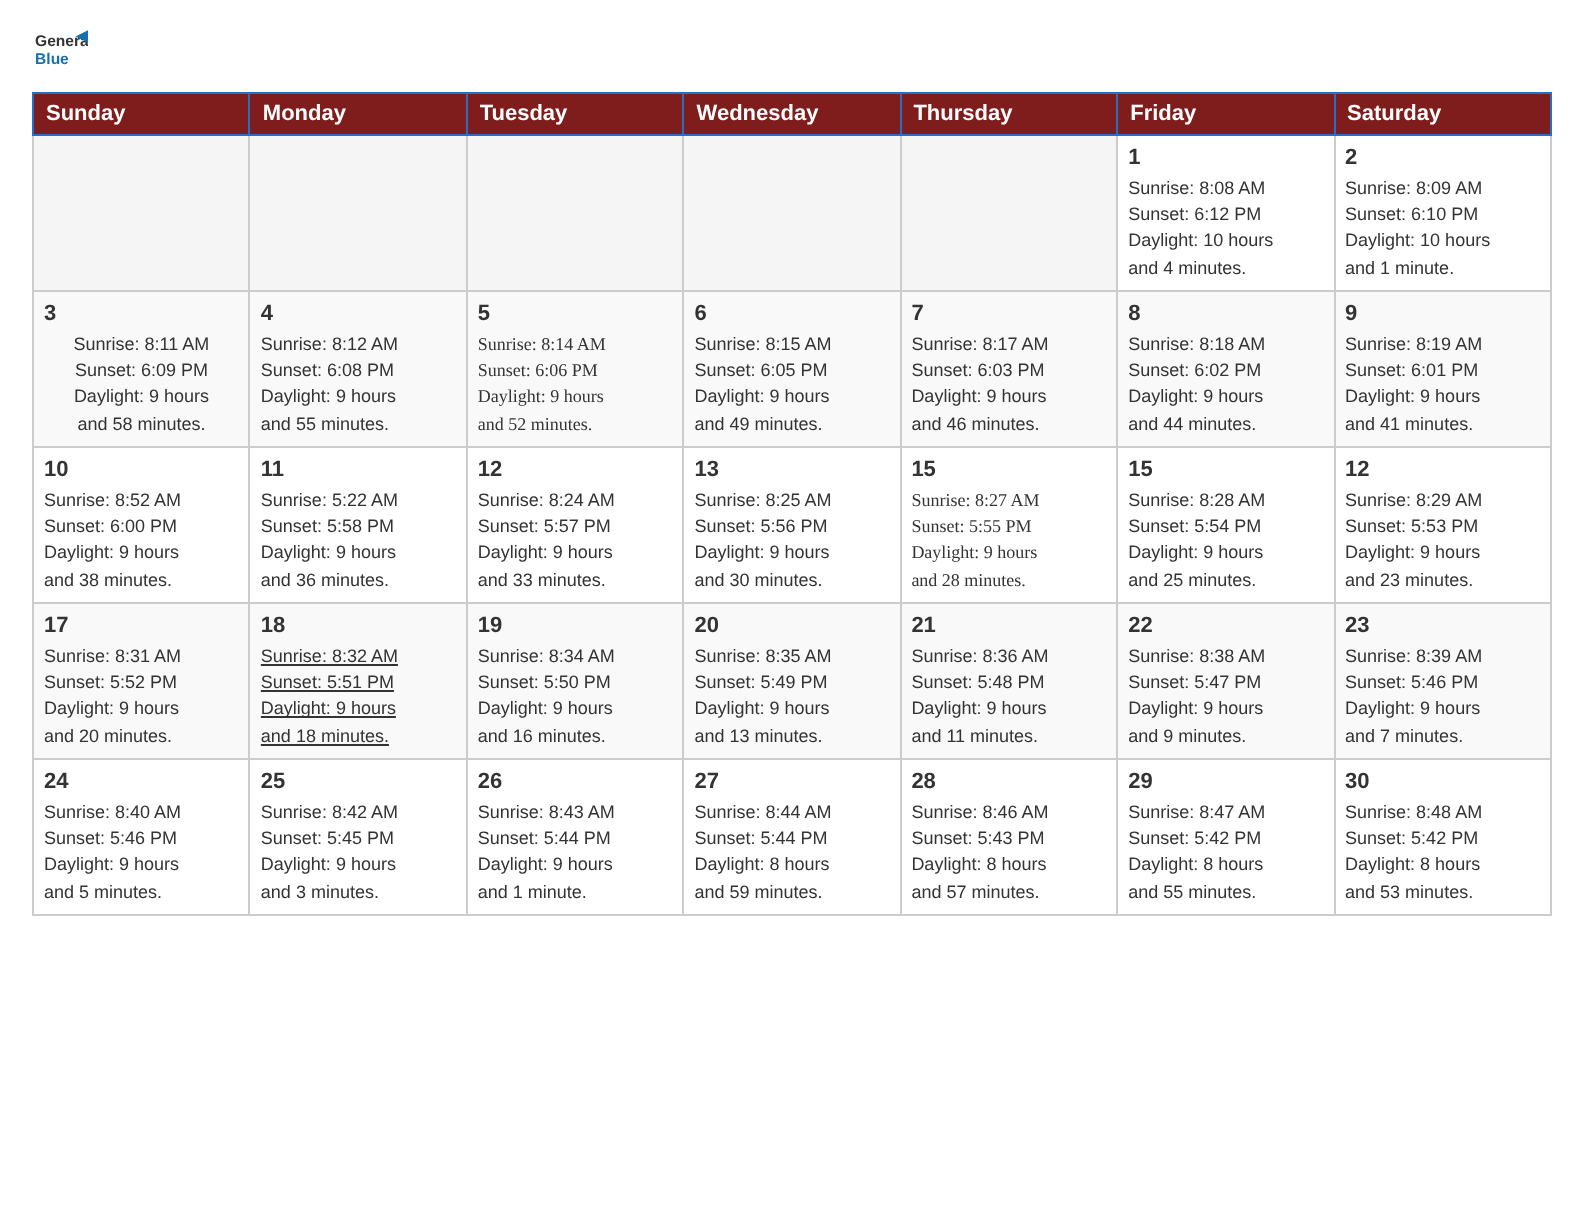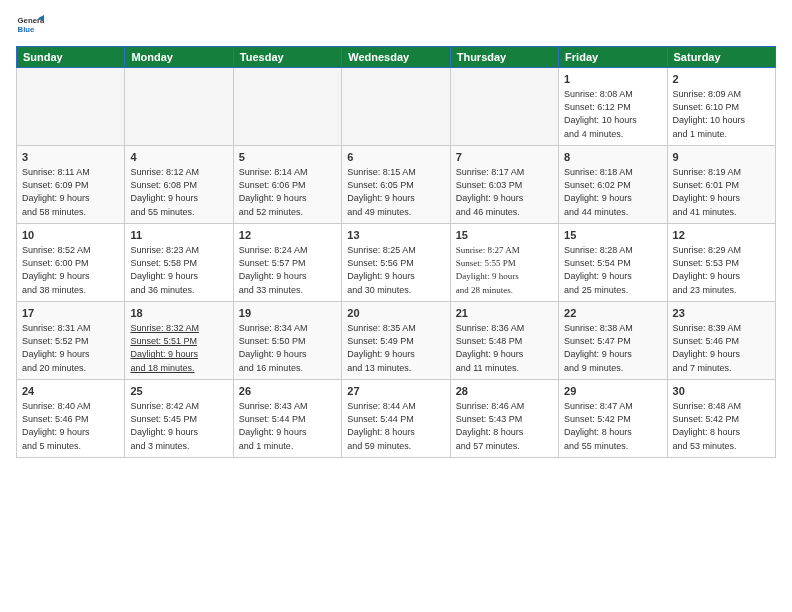--- a/index.html
+++ b/index.html
@@ -48,21 +48,21 @@
       font-size: 16px;
       color: #333;
       font-weight: normal;
     }
     .calendar-table {
       width: 100%;
       border-collapse: collapse;
       font-size: 9.5px;
     }
     .calendar-table th {
-      background-color: #15803d;
+      background-color: #7f1d1d;
       color: #fff;
       padding: 4px 6px;
       text-align: left;
       font-size: 11px;
       font-weight: bold;
       border: 1px solid #2a6dc4;
     }
     .calendar-table td {
       border: 1px solid #ccc;
       vertical-align: top;
@@ -145,35 +145,35 @@
             <span class="day-number">2</span>
             <div class="day-info" style="white-space: pre-line;">Sunrise: 8:09 AM
 Sunset: 6:10 PM
 Daylight: 10 hours
 and 1 minute.</div>
           </td>
         </tr>
         <tr>
           <td>
             <span class="day-number">3</span>
-            <div class="day-info" style="white-space: pre-line;">Sunrise: 8:11 AM
+            <div class="day-info" style="white-space: pre-line; text-align: center;">Sunrise: 8:11 AM
 Sunset: 6:09 PM
 Daylight: 9 hours
 and 58 minutes.</div>
           </td>
           <td>
             <span class="day-number">4</span>
             <div class="day-info" style="white-space: pre-line;">Sunrise: 8:12 AM
 Sunset: 6:08 PM
 Daylight: 9 hours
 and 55 minutes.</div>
           </td>
           <td>
             <span class="day-number">5</span>
-            <div class="day-info" style="white-space: pre-line;">Sunrise: 8:14 AM
+            <div class="day-info" style="white-space: pre-line; font-family: Liberation Serif, serif;">Sunrise: 8:14 AM
 Sunset: 6:06 PM
 Daylight: 9 hours
 and 52 minutes.</div>
           </td>
           <td>
             <span class="day-number">6</span>
             <div class="day-info" style="white-space: pre-line;">Sunrise: 8:15 AM
 Sunset: 6:05 PM
 Daylight: 9 hours
 and 49 minutes.</div>
@@ -203,21 +203,21 @@
         <tr>
           <td>
             <span class="day-number">10</span>
             <div class="day-info" style="white-space: pre-line;">Sunrise: 8:52 AM
 Sunset: 6:00 PM
 Daylight: 9 hours
 and 38 minutes.</div>
           </td>
           <td>
             <span class="day-number">11</span>
-            <div class="day-info" style="white-space: pre-line;">Sunrise: 8:23 AM
+            <div class="day-info" style="white-space: pre-line;">Sunrise: 5:22 AM
 Sunset: 5:58 PM
 Daylight: 9 hours
 and 36 minutes.</div>
           </td>
           <td>
             <span class="day-number">12</span>
             <div class="day-info" style="white-space: pre-line;">Sunrise: 8:24 AM
 Sunset: 5:57 PM
 Daylight: 9 hours
 and 33 minutes.</div>

